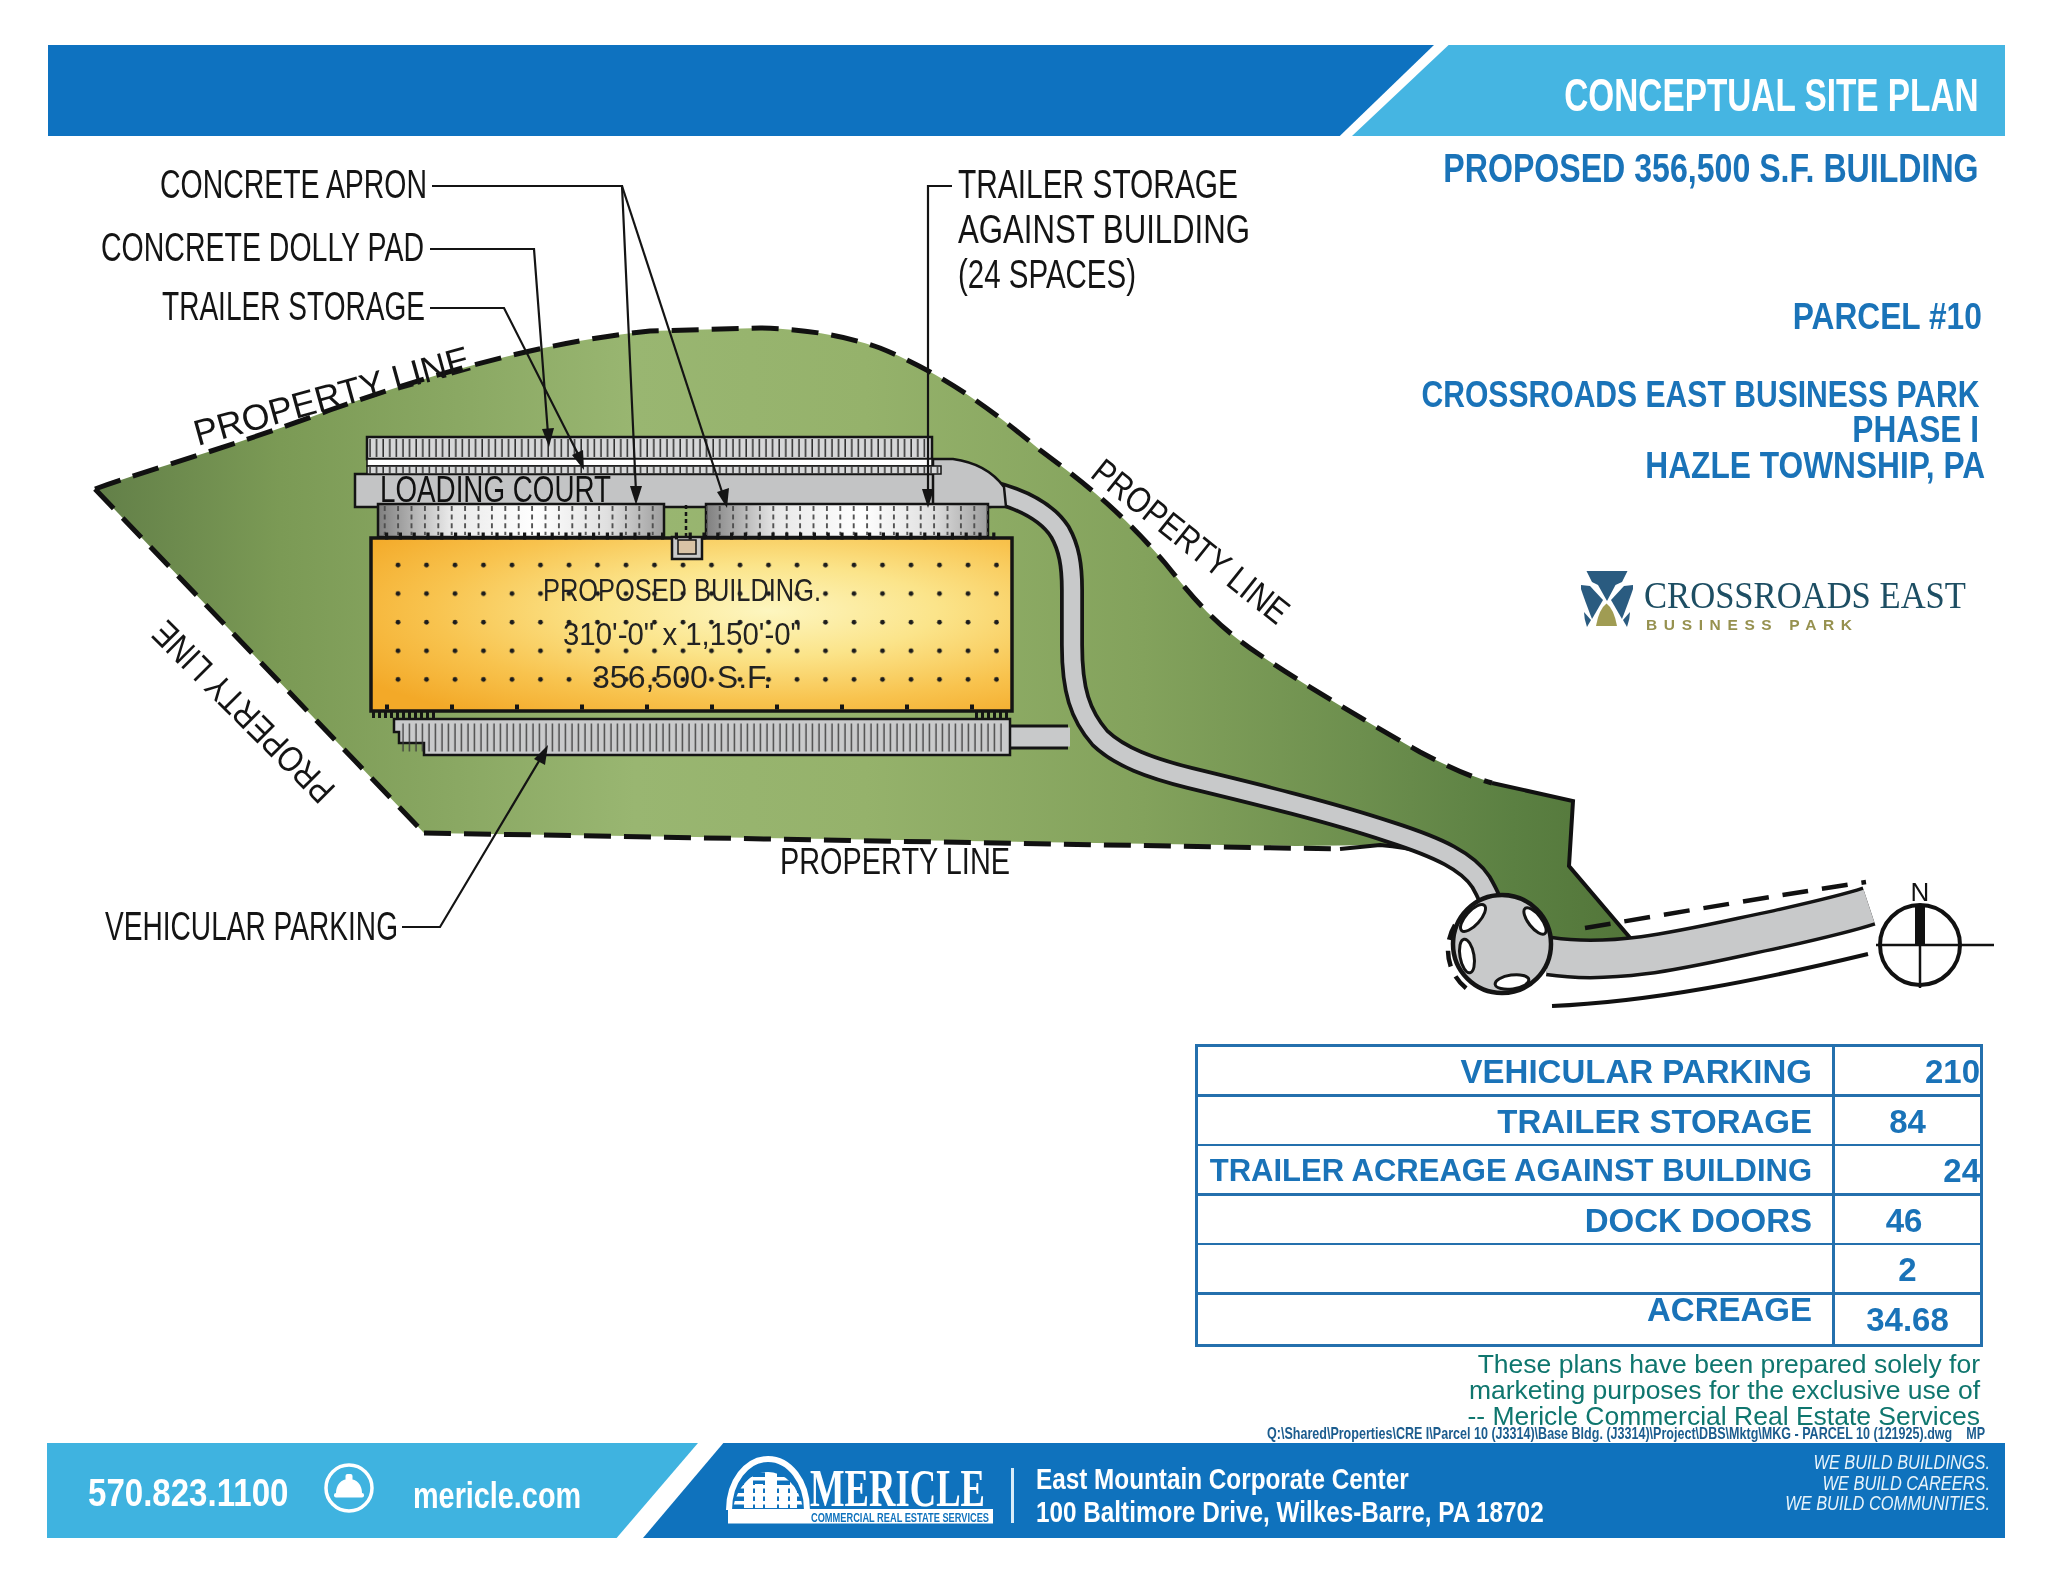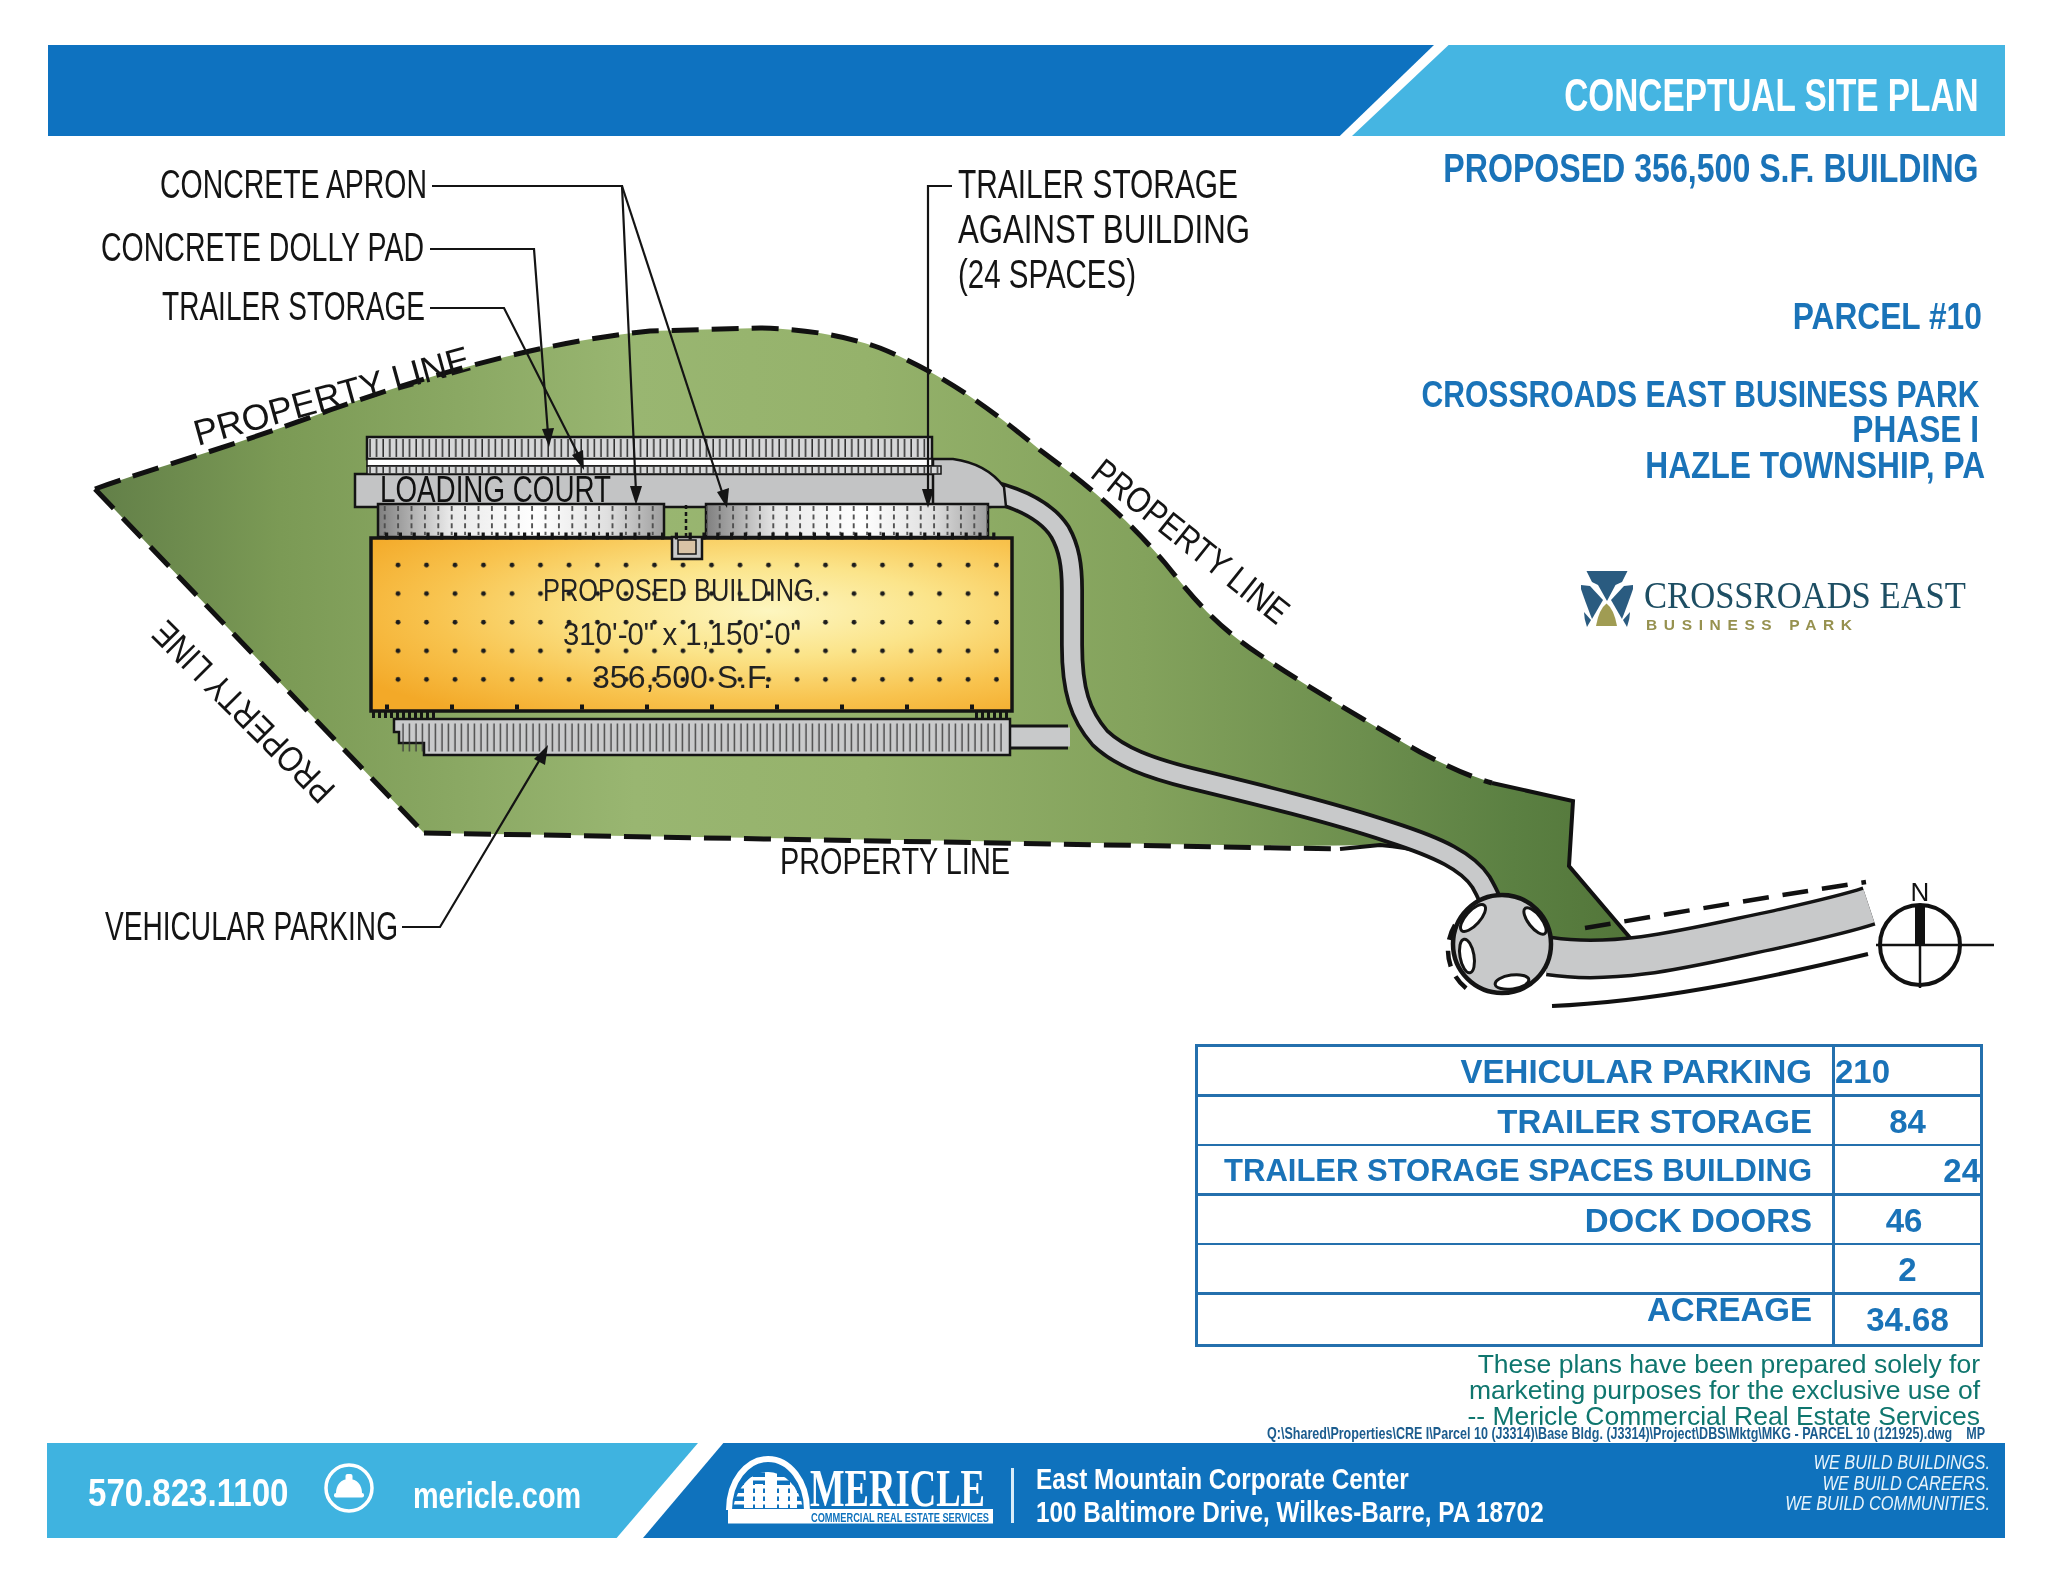--- a/index.html
+++ b/index.html
@@ -228,28 +228,28 @@
     <rect x="1915" y="906" width="10" height="39" fill="#111"></rect>
 
     <text x="1920" y="901" font-size="26" fill="#111" text-anchor="middle">N</text>
   </g>
 </svg>
 
 <div class="abs" style="left:1195px;top:1044px;width:788px;height:303px;border:3px solid #2470ad;box-sizing:border-box;font-weight:bold;font-size:33px;color:#1a73b8;white-space:nowrap;">
   <div class="abs" style="left:0;top:0;width:634px;height:297px;border-right:3px solid #2470ad;"></div>
 
   <div class="abs" style="left:0;top:0;width:614px;height:49px;text-align:right;line-height:49px;">VEHICULAR PARKING</div>
-  <div class="abs" style="left:637px;top:0;width:145px;height:64px;text-align:left;line-height:49px;">210</div>
+  <div class="abs" style="left:637px;top:0;width:145px;height:64px;text-align:right;line-height:49px;">210</div>
   <div class="abs" style="left:0;top:47px;width:782px;height:2.5px;background:#2470ad;"></div>
 
   <div class="abs" style="left:0;top:49.5px;width:614px;height:49px;text-align:right;line-height:49px;">TRAILER STORAGE</div>
   <div class="abs" style="left:637px;top:49.5px;width:145px;height:49px;text-align:center;line-height:49px;">84</div>
   <div class="abs" style="left:0;top:96.5px;width:782px;height:2.5px;background:#2470ad;"></div>
 
-  <div class="abs" style="left:0;top:99px;width:614px;height:49px;text-align:right;line-height:49px;font-size:31px;">TRAILER STORAGE SPACES BUILDING</div>
+  <div class="abs" style="left:0;top:99px;width:614px;height:49px;text-align:right;line-height:49px;font-size:31px;">TRAILER ACREAGE AGAINST BUILDING</div>
   <div class="abs" style="left:637px;top:99px;width:145px;height:50px;text-align:right;line-height:49px;">24</div>
   <div class="abs" style="left:0;top:146px;width:782px;height:2.5px;background:#2470ad;"></div>
 
   <div class="abs" style="left:0;top:148.5px;width:614px;height:49px;text-align:right;line-height:49px;">DOCK DOORS</div>
   <div class="abs" style="left:637px;top:148.5px;width:138px;height:49px;text-align:center;line-height:49px;">46</div>
   <div class="abs" style="left:0;top:195.5px;width:782px;height:2.5px;background:#2470ad;"></div>
 
   <div class="abs" style="left:637px;top:198px;width:145px;height:49px;text-align:center;line-height:49px;">2</div>
   <div class="abs" style="left:0;top:245px;width:782px;height:2.5px;background:#2470ad;"></div>
 

